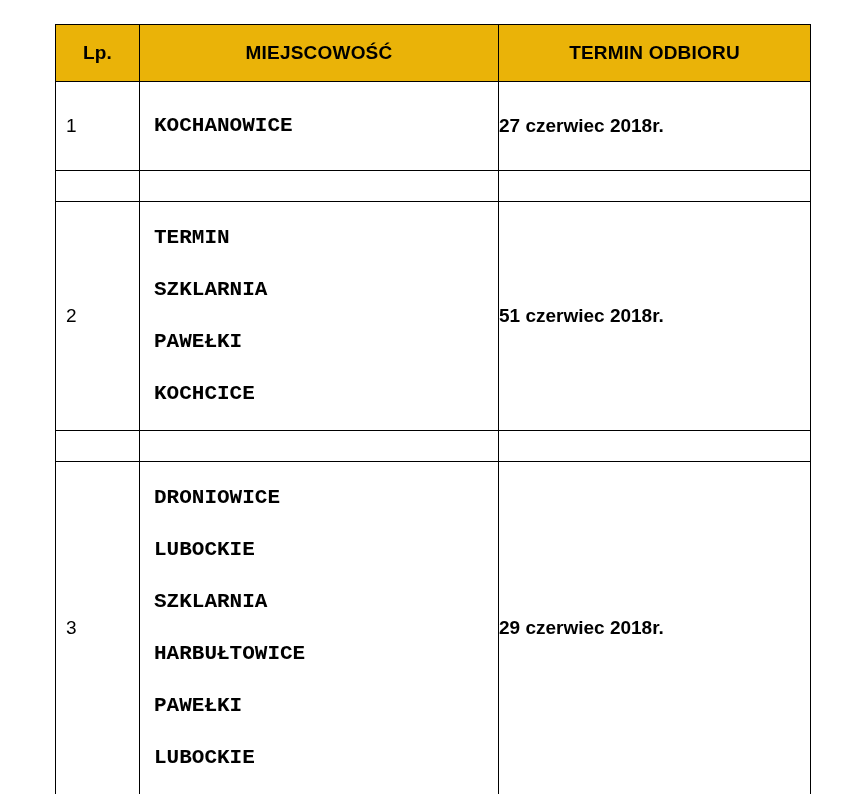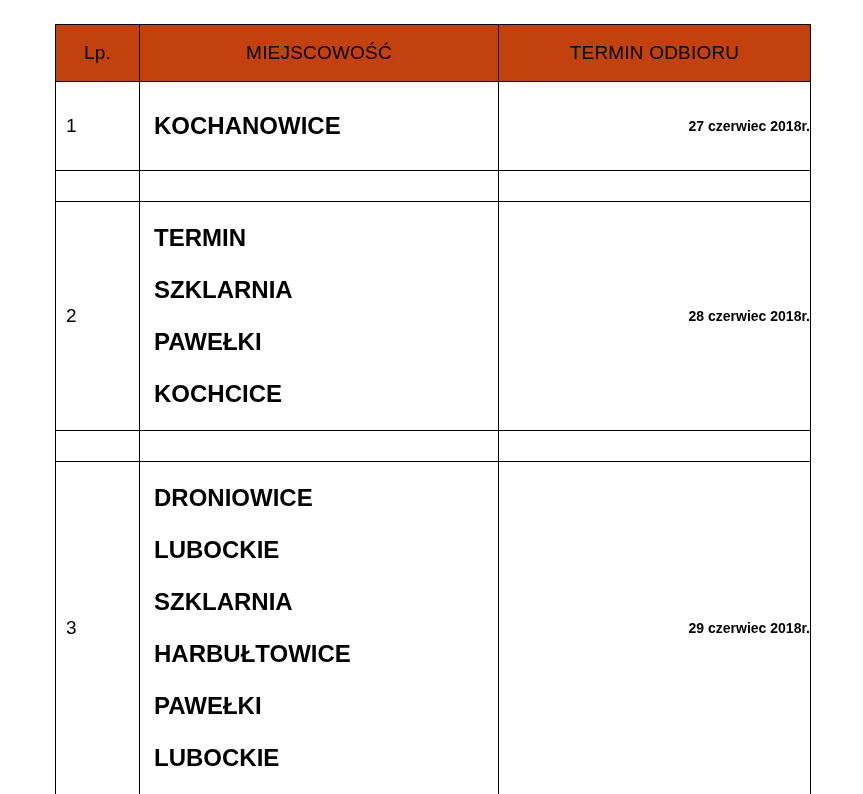--- a/index.html
+++ b/index.html
@@ -33,53 +33,53 @@
     border: 1px solid #000000;
     padding: 0;
     vertical-align: middle;
   }
   col.col-lp    { width: 84px; }
   col.col-place { width: 359px; }
   col.col-date  { width: 312px; }
 
   
   thead th {
-    background: #c2410c;
+    background: #eab308;
     height: 56px;
     font-size: 19px;
-    font-weight: normal;
+    font-weight: bold;
     text-align: center;
     letter-spacing: 0.2px;
   }
   thead th.lp-head { font-size: 19px; }
 
   
   td.lp-cell {
     text-align: left;
     padding-left: 10px;
     font-size: 19px;
     font-weight: normal;
     vertical-align: middle;
   }
   td.place-cell {
     padding: 10px 0 10px 14px;
-    font-size: 24px;
+    font-size: 21px;
     font-weight: bold;
     vertical-align: middle;
+    font-family: Liberation Mono, monospace;
   }
   td.place-cell .place-line {
     line-height: 52px;
     white-space: nowrap;
   }
   td.date-cell {
-    text-align: right;
-    font-size: 14px;
+    text-align: left;
+    font-size: 19px;
     font-weight: bold;
     vertical-align: middle;
-    padding-left: 24px;
   }
   tr.spacer-row td {
     height: 30px;
     background: #ffffff;
   }
   tr.row-1 td { height: 68px; }
 </style>
 </head>
 <body>
 
@@ -114,21 +114,21 @@
       </tr>
 
       <tr>
         <td class="lp-cell">2</td>
         <td class="place-cell">
           <div class="place-line">TERMIN</div>
           <div class="place-line">SZKLARNIA</div>
           <div class="place-line">PAWEŁKI</div>
           <div class="place-line">KOCHCICE</div>
         </td>
-        <td class="date-cell">28 czerwiec 2018r.</td>
+        <td class="date-cell">51 czerwiec 2018r.</td>
       </tr>
 
       <tr class="spacer-row">
         <td></td>
         <td></td>
         <td></td>
       </tr>
 
       <tr>
         <td class="lp-cell">3</td>

